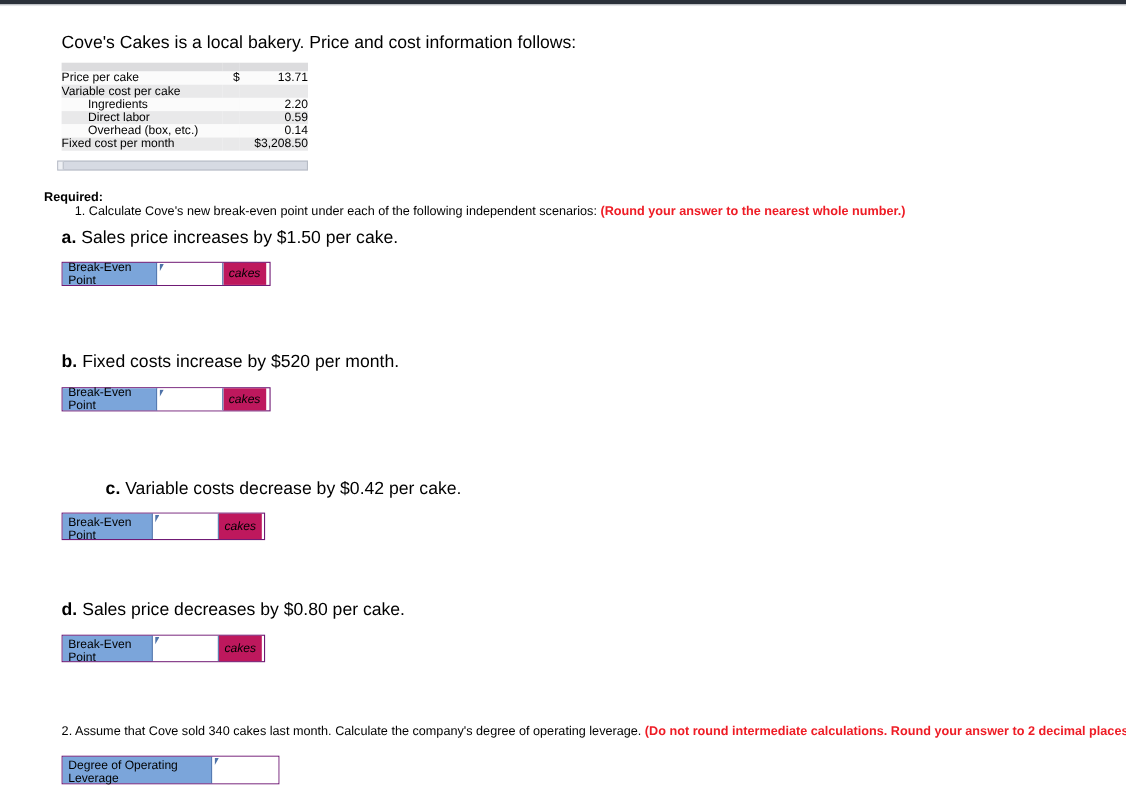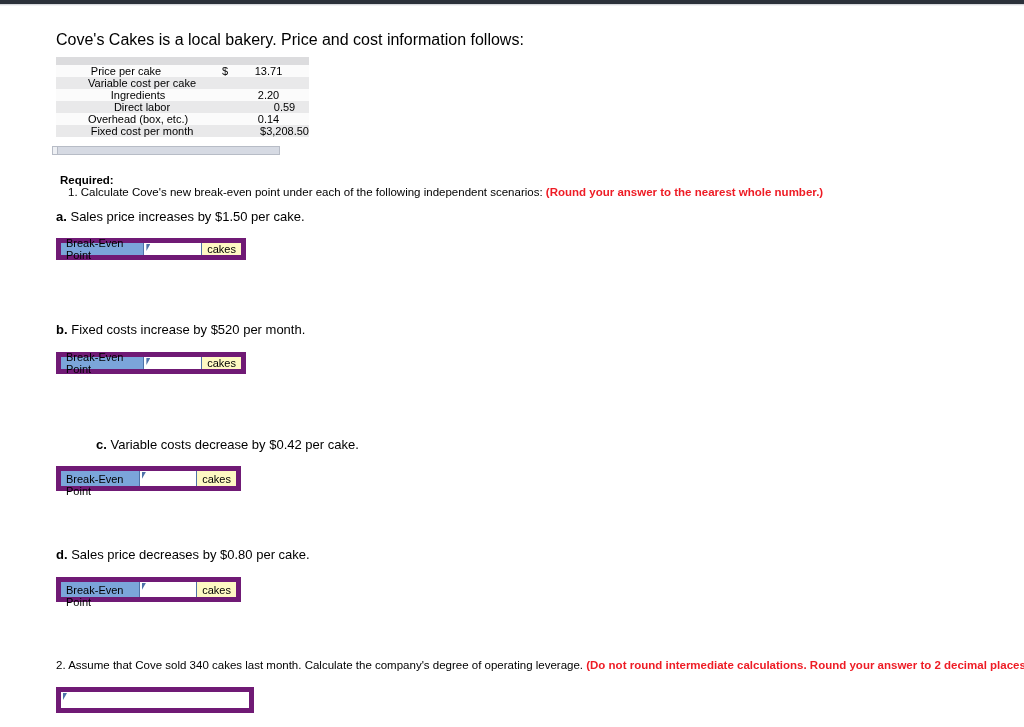--- a/index.html
+++ b/index.html
@@ -50,65 +50,65 @@
     width: 224px;
     font-size: 11px;
     line-height: 12px;
   }
   table.cost-table td {
     padding: 0 0 0 0;
     height: 11.6px;
     vertical-align: middle;
     white-space: nowrap;
   }
-  table.cost-table tr.shade td { background: #e9e9ea; padding-left: 32px; }
+  table.cost-table tr.shade td { background: #e9e9ea; }
   table.cost-table tr.plain td { background: #fbfbfb; }
   table.cost-table tr.head td { background: #dcdcde; height: 8px; }
-  td.lbl        { padding-left: 12px; text-align: center; }
+  td.lbl        { padding-left: 12px; }
   td.lbl.ind1   { padding-left: 24px; }
   td.cur        { width: 16px; text-align: right; }
-  td.val        { text-align: center; padding-right: 8px; width: 62px; }
+  td.val        { text-align: right; padding-right: 8px; width: 62px; }
 
   
   .hscroll {
     position: absolute;
     left: 52px; top: 146px;
     width: 228px; height: 9px;
     background: #d6dae3;
     border: 1px solid #b7bcc6;
     box-sizing: border-box;
   }
   .hscroll .thumb {
     width: 5px; height: 100%;
     background: #eef0f4;
     border-right: 1px solid #b7bcc6;
     box-sizing: border-box;
   }
 
   
   .req-head {
     position: absolute;
-    left: 60px; top: 173px;
+    left: 40px; top: 173px;
     font-size: 11.5px;
     font-weight: bold;
     line-height: 14px;
   }
   .q1 {
     position: absolute;
     left: 68px; top: 185px;
     font-size: 11.5px;
     line-height: 14px;
     white-space: nowrap;
   }
   .q-red { color: #ee1c25; font-weight: bold; }
 
   .sub {
     position: absolute;
     left: 56px;
-    font-size: 13px;
+    font-size: 16px;
     line-height: 14px;
     white-space: nowrap;
   }
   .sub b { font-weight: bold; }
 
   .sub-a { top: 210px; }
   .sub-b { top: 323px; }
   .sub-c { top: 438px; margin-left: 40px; }
   .sub-d { top: 548px; }
 
@@ -118,21 +118,21 @@
     font-size: 11.5px;
     line-height: 14px;
     white-space: nowrap;
   }
 
   
   .ans {
     position: absolute;
     display: flex;
     align-items: stretch;
-    border: 5px solid #701a75;
+    border: 1px solid #701a75;
     box-sizing: border-box;
     background: #ffffff;
     font-size: 11px;
   }
   .ans .ans-label {
     background: #7ba5da;
     color: #000000;
     display: flex;
     align-items: center;
     padding: 0 5px;
@@ -154,23 +154,24 @@
     position: absolute;
     left: 2px; top: 1px;
     width: 4px; height: 7px;
     background: #4e72a8;
     clip-path: polygon(0 0, 100% 0, 0 100%);
   }
   .ans .ans-unit {
     display: flex;
     align-items: center;
     padding: 0 5px;
-    background: #fef9c3;
-    box-sizing: border-box;
-    white-space: nowrap;
+    background: #be185d;
+    box-sizing: border-box;
+    white-space: nowrap;
+    font-style: italic;
   }
 
   
   .ans-a { left: 56px; top: 238px; width: 190px; height: 22px; }
   .ans-a .ans-label { width: 86px; }
   .ans-a .ans-input { width: 60px; }
 
   .ans-b { left: 56px; top: 352px; width: 190px; height: 22px; }
   .ans-b .ans-label { width: 86px; }
   .ans-b .ans-input { width: 60px; }
@@ -310,16 +311,22 @@
     <span class="caret"></span>
   </div>
   <div class="ans-unit">cakes</div>
 </div>
 
 <div class="q2">
   <span>2. Assume that Cove sold 340 cakes last month. Calculate the company's degree of operating leverage.</span>
   <span class="q-red">(Do not round intermediate calculations. Round your answer to 2 decimal places.)</span>
 </div>
 <div class="ans ans-dol">
+  <div class="ans-label two-line">
+    <span>
+      <span>Degree of Operating</span><br>
+      <span>Leverage</span>
+    </span>
+  </div>
   <div class="ans-input">
     <span class="caret"></span>
   </div>
 </div>
 
 </body></html>

